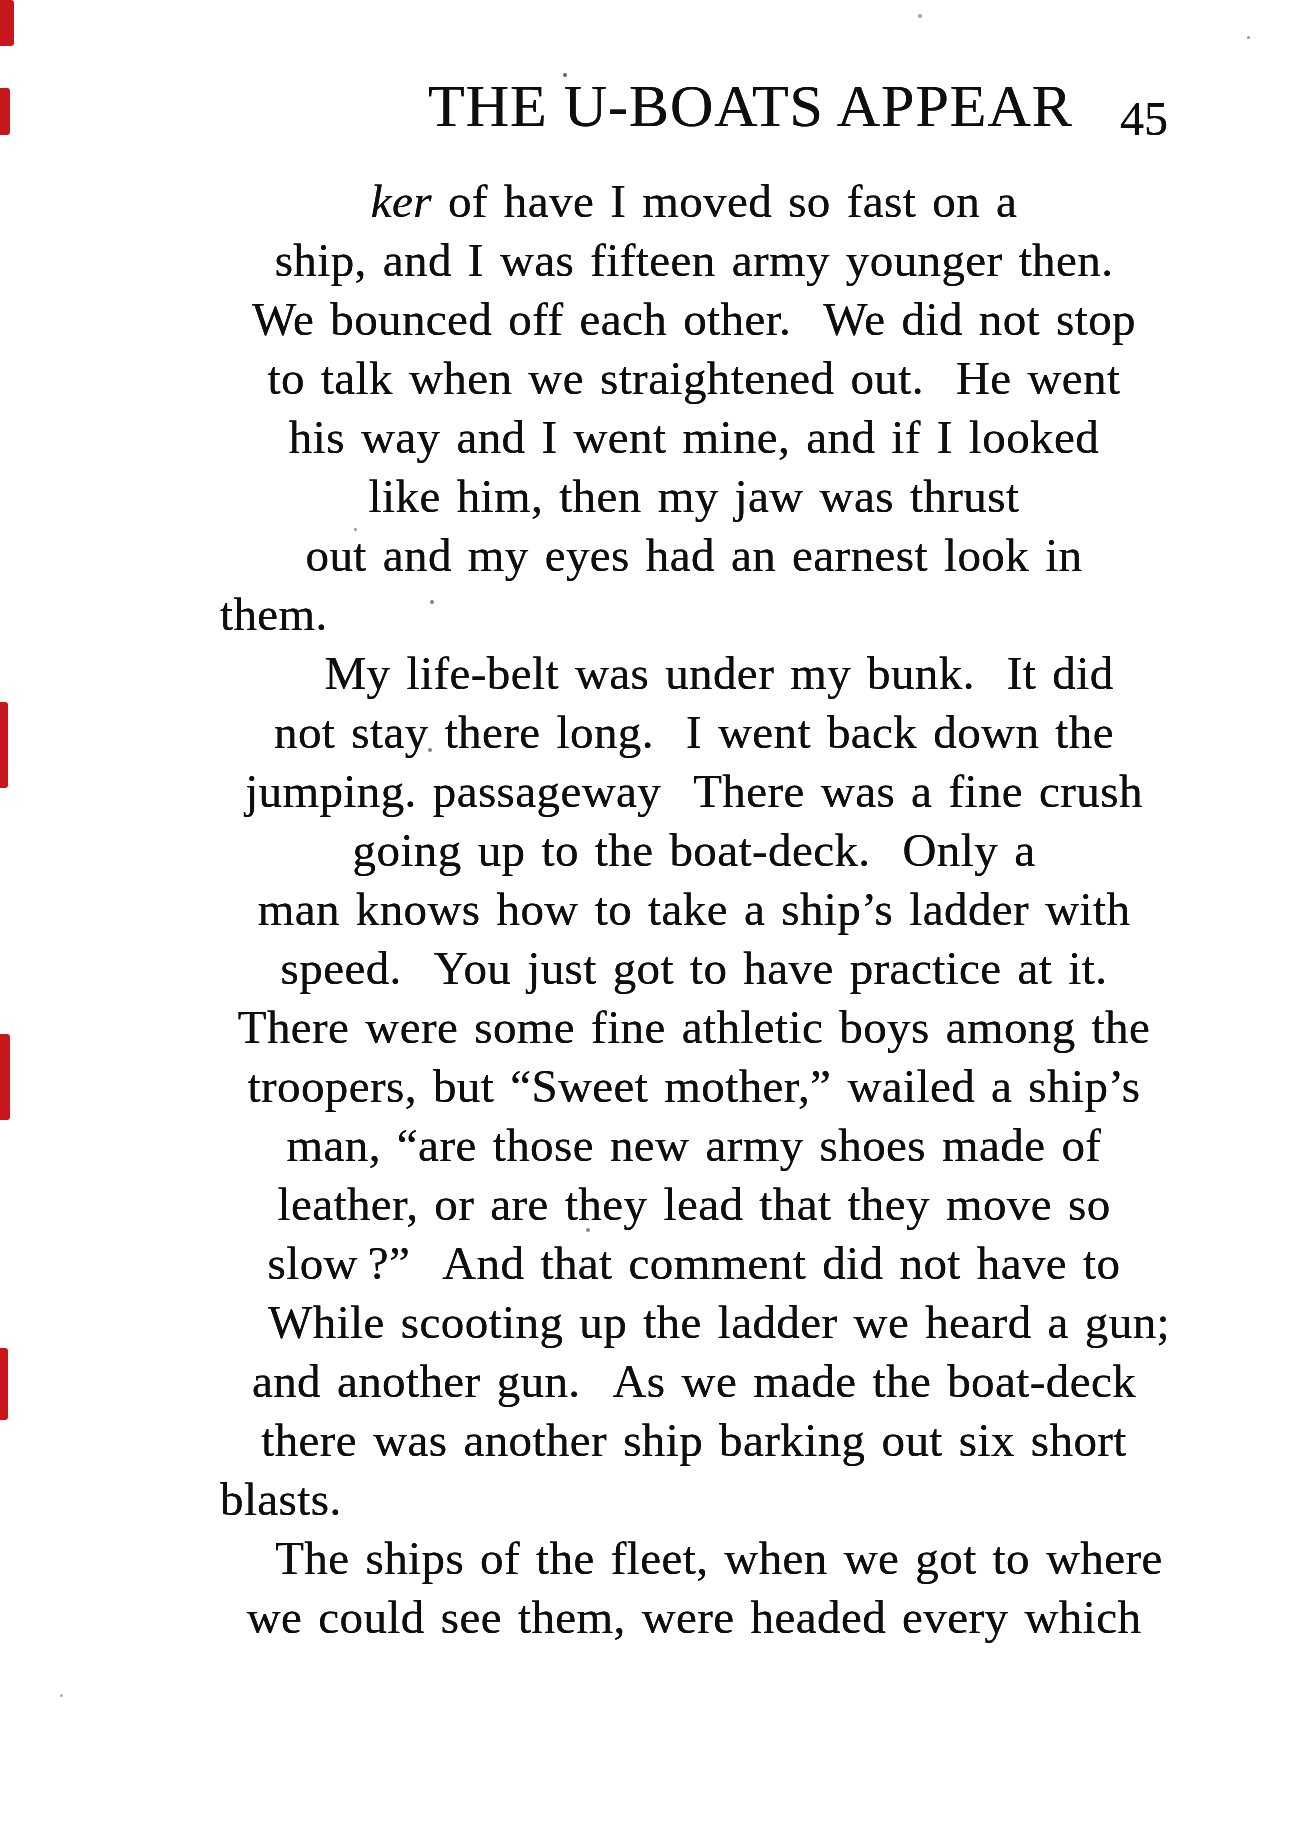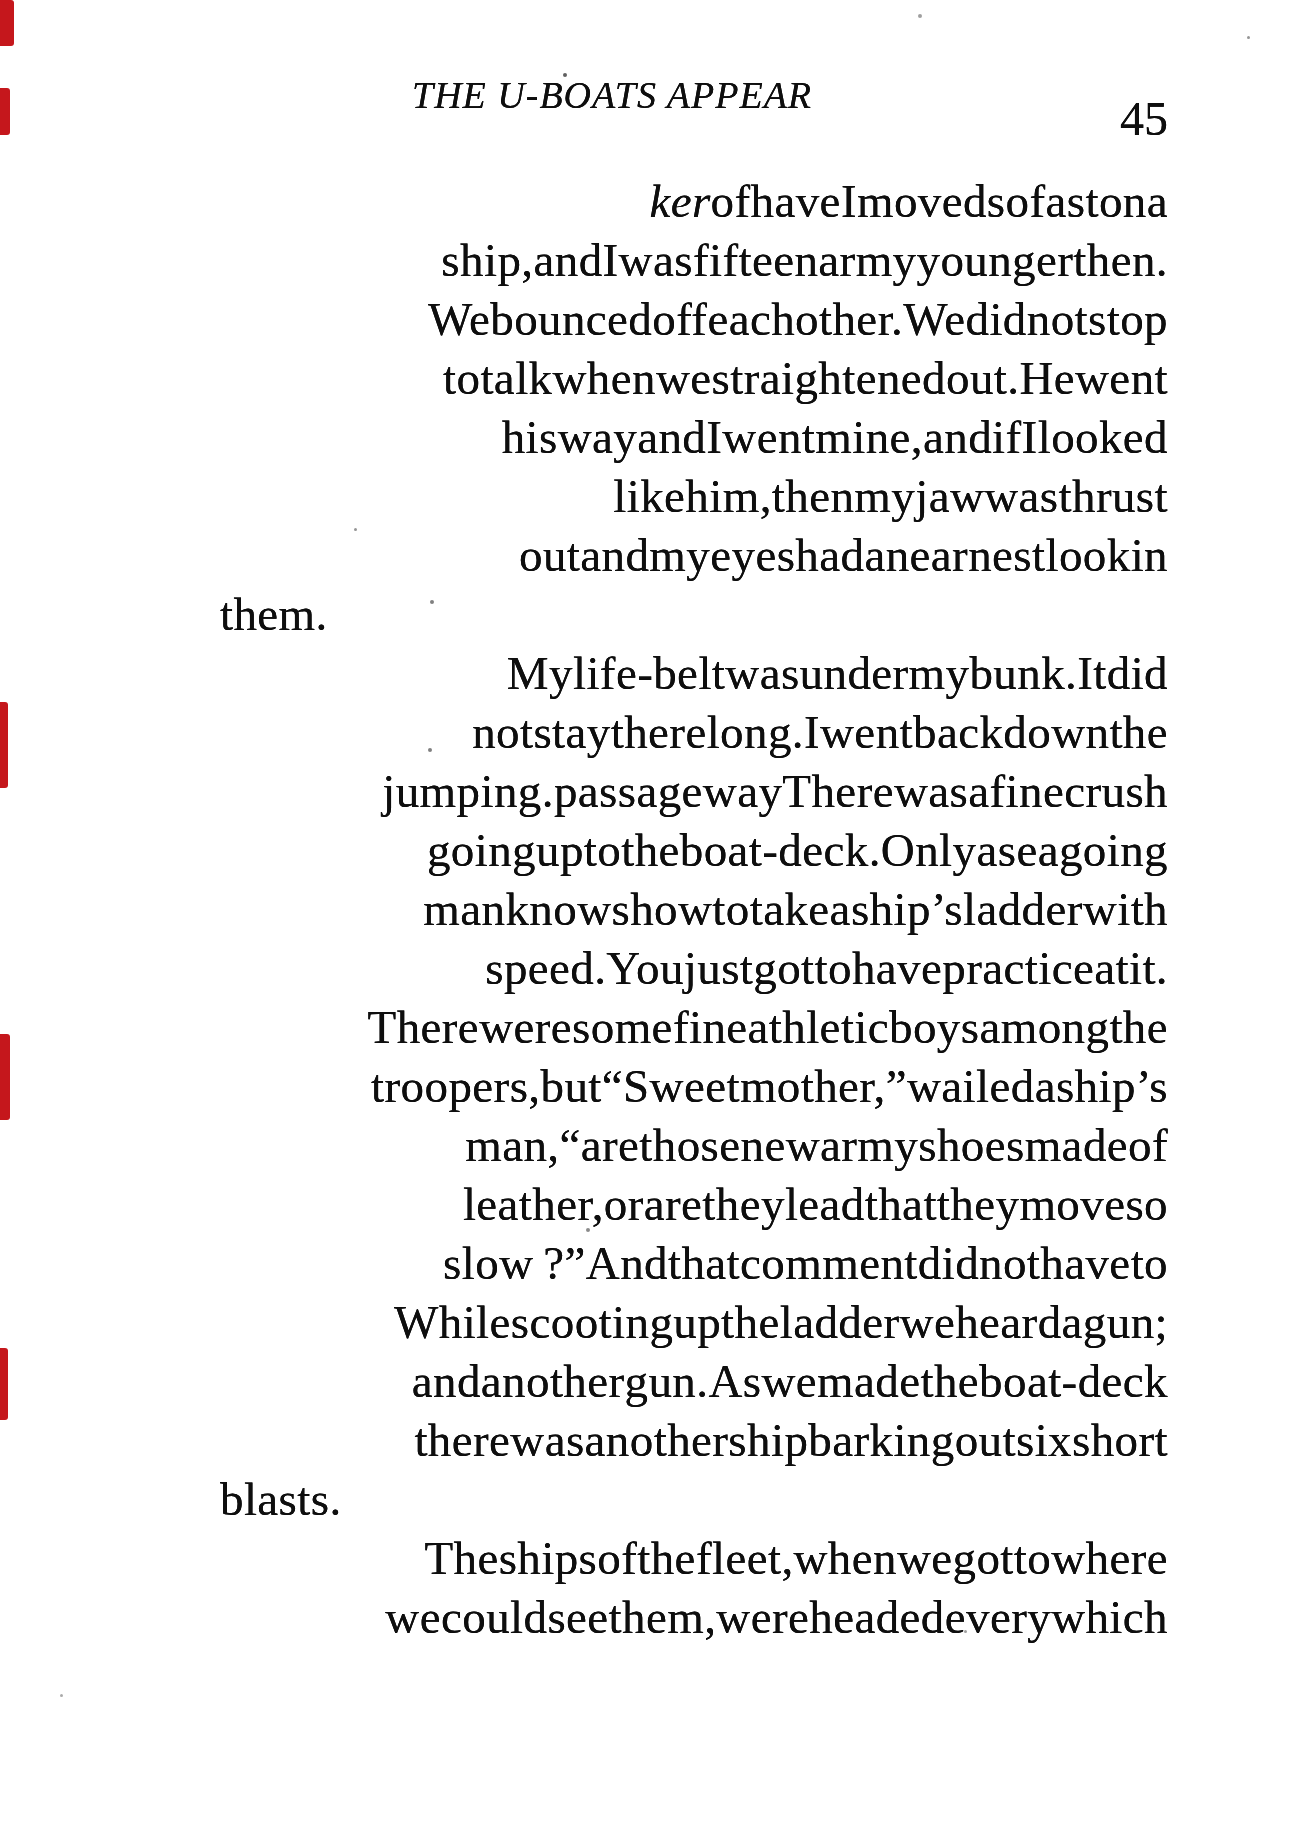--- a/index.html
+++ b/index.html
@@ -7,39 +7,38 @@
     position:relative;
     width:1297px; height:1845px;
     margin:0 auto;
     background:#ffffff;
     overflow:hidden;
     font-family:"Liberation Serif", serif;
     color:#0e0e0e;
   }
   
   .running-head {
-    position:absolute; left:412px; top:76px;
-    font-size:38px; line-height:1; letter-spacing:1px;
+    position:absolute; left:428px; top:76px;
+    font-size:60px; line-height:1; letter-spacing:1px;
     white-space:nowrap;
     text-shadow:0 0 0.6px #000;
-    font-style:italic;
   }
   .folio {
     position:absolute; left:1120px; top:95px;
     font-size:48px; line-height:1;
     text-shadow:0 0 0.6px #000;
   }
   
   .body-text {
     position:absolute; left:220px; top:172px; width:948px;
     font-size:47px; letter-spacing:0.4px;
     text-shadow:0 0 0.55px #000;
   }
   .line { height:59px; line-height:59px; white-space:nowrap; }
-  .line.j { display:flex; justify-content:flex-end; }
+  .line.j { display:flex; justify-content:center;gap:16px; }
   .line.ind { padding-left:50px; }
   .line:not(.j) { word-spacing:0.26em; }
   .line .it { font-style:italic; }
   
   .edge-mark {
     position:absolute; left:0;
     border-radius:0 3px 3px 0;
   }
   
   .speck {
@@ -174,21 +173,20 @@
       </div>
       <div class="line j">
         <span>going</span>
         <span>up</span>
         <span>to</span>
         <span>the</span>
         <span>boat-deck.</span>
         <span></span>
         <span>Only</span>
         <span>a</span>
-        <span>seagoing</span>
       </div>
       <div class="line j">
         <span>man</span>
         <span>knows</span>
         <span>how</span>
         <span>to</span>
         <span>take</span>
         <span>a</span>
         <span>ship’s</span>
         <span>ladder</span>

